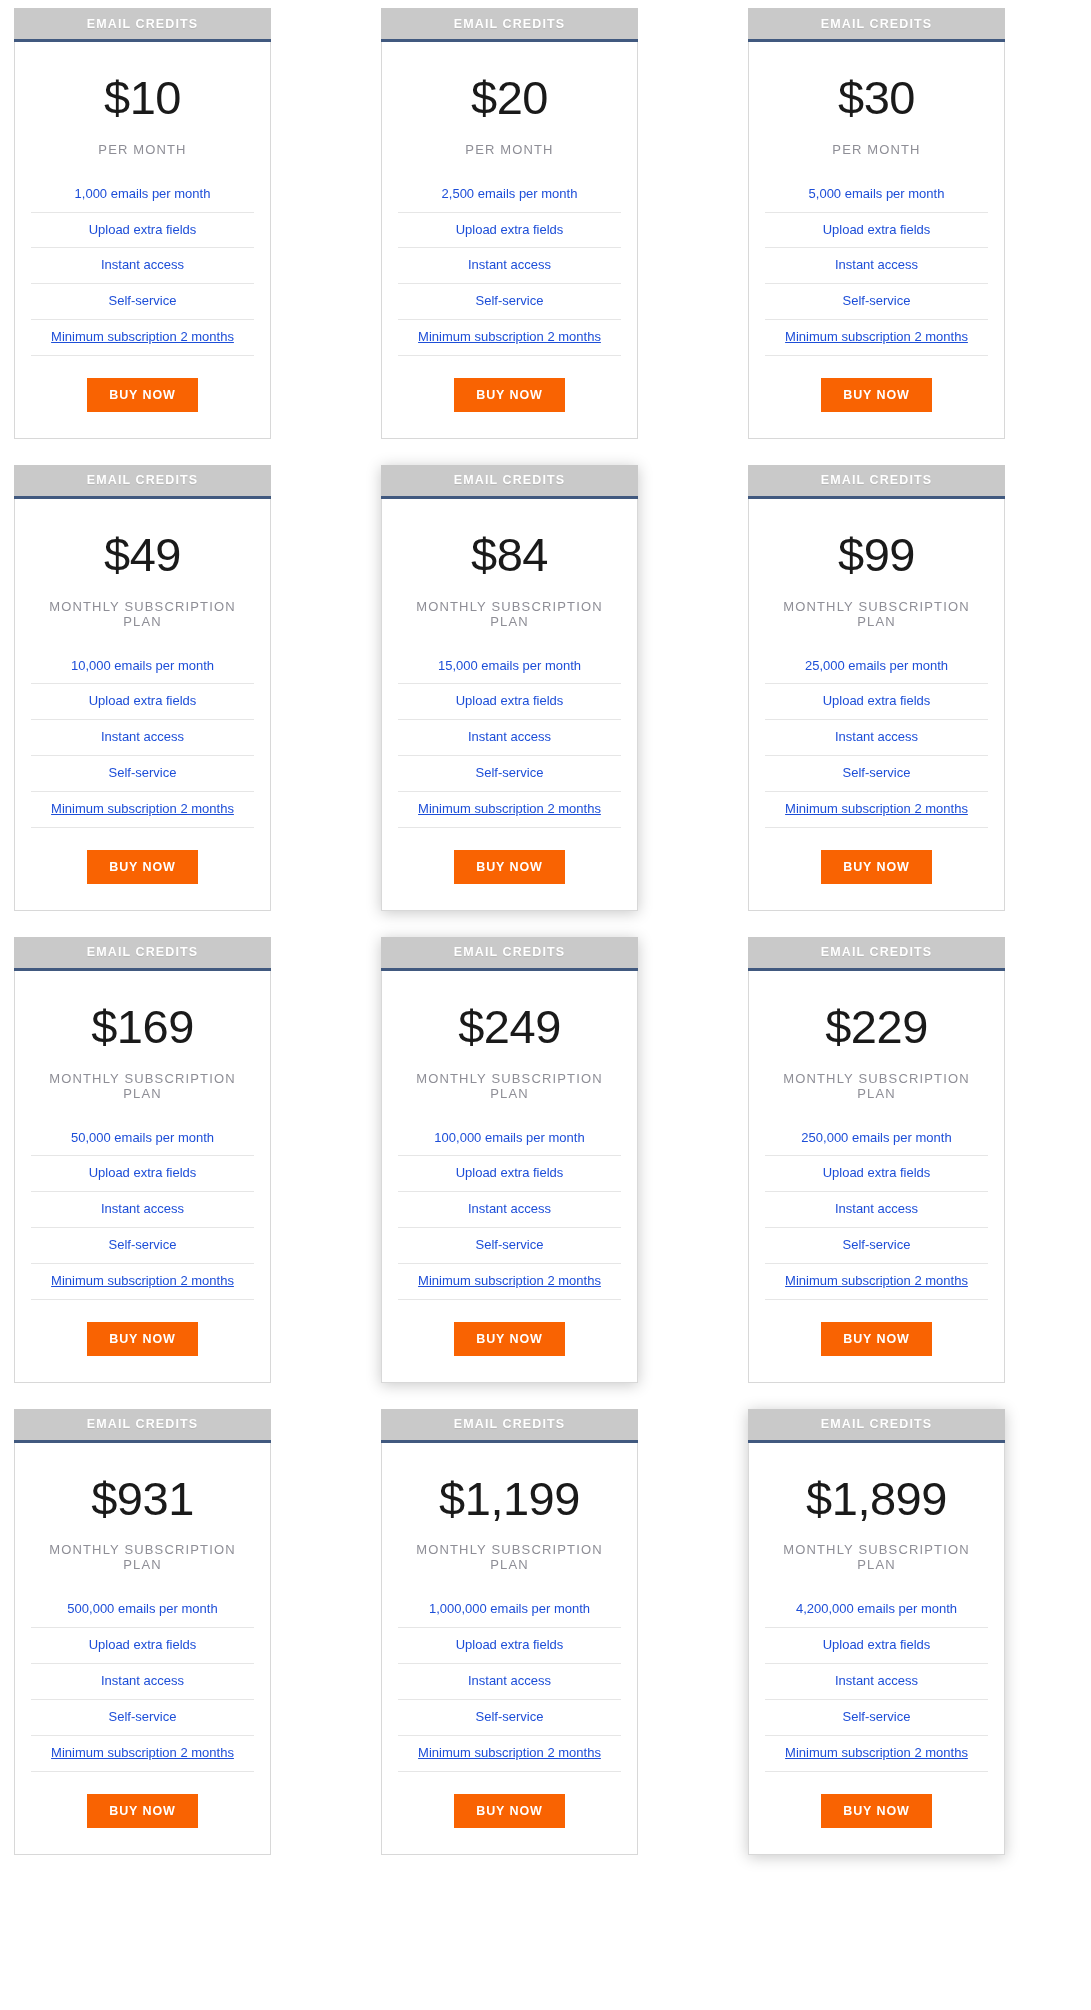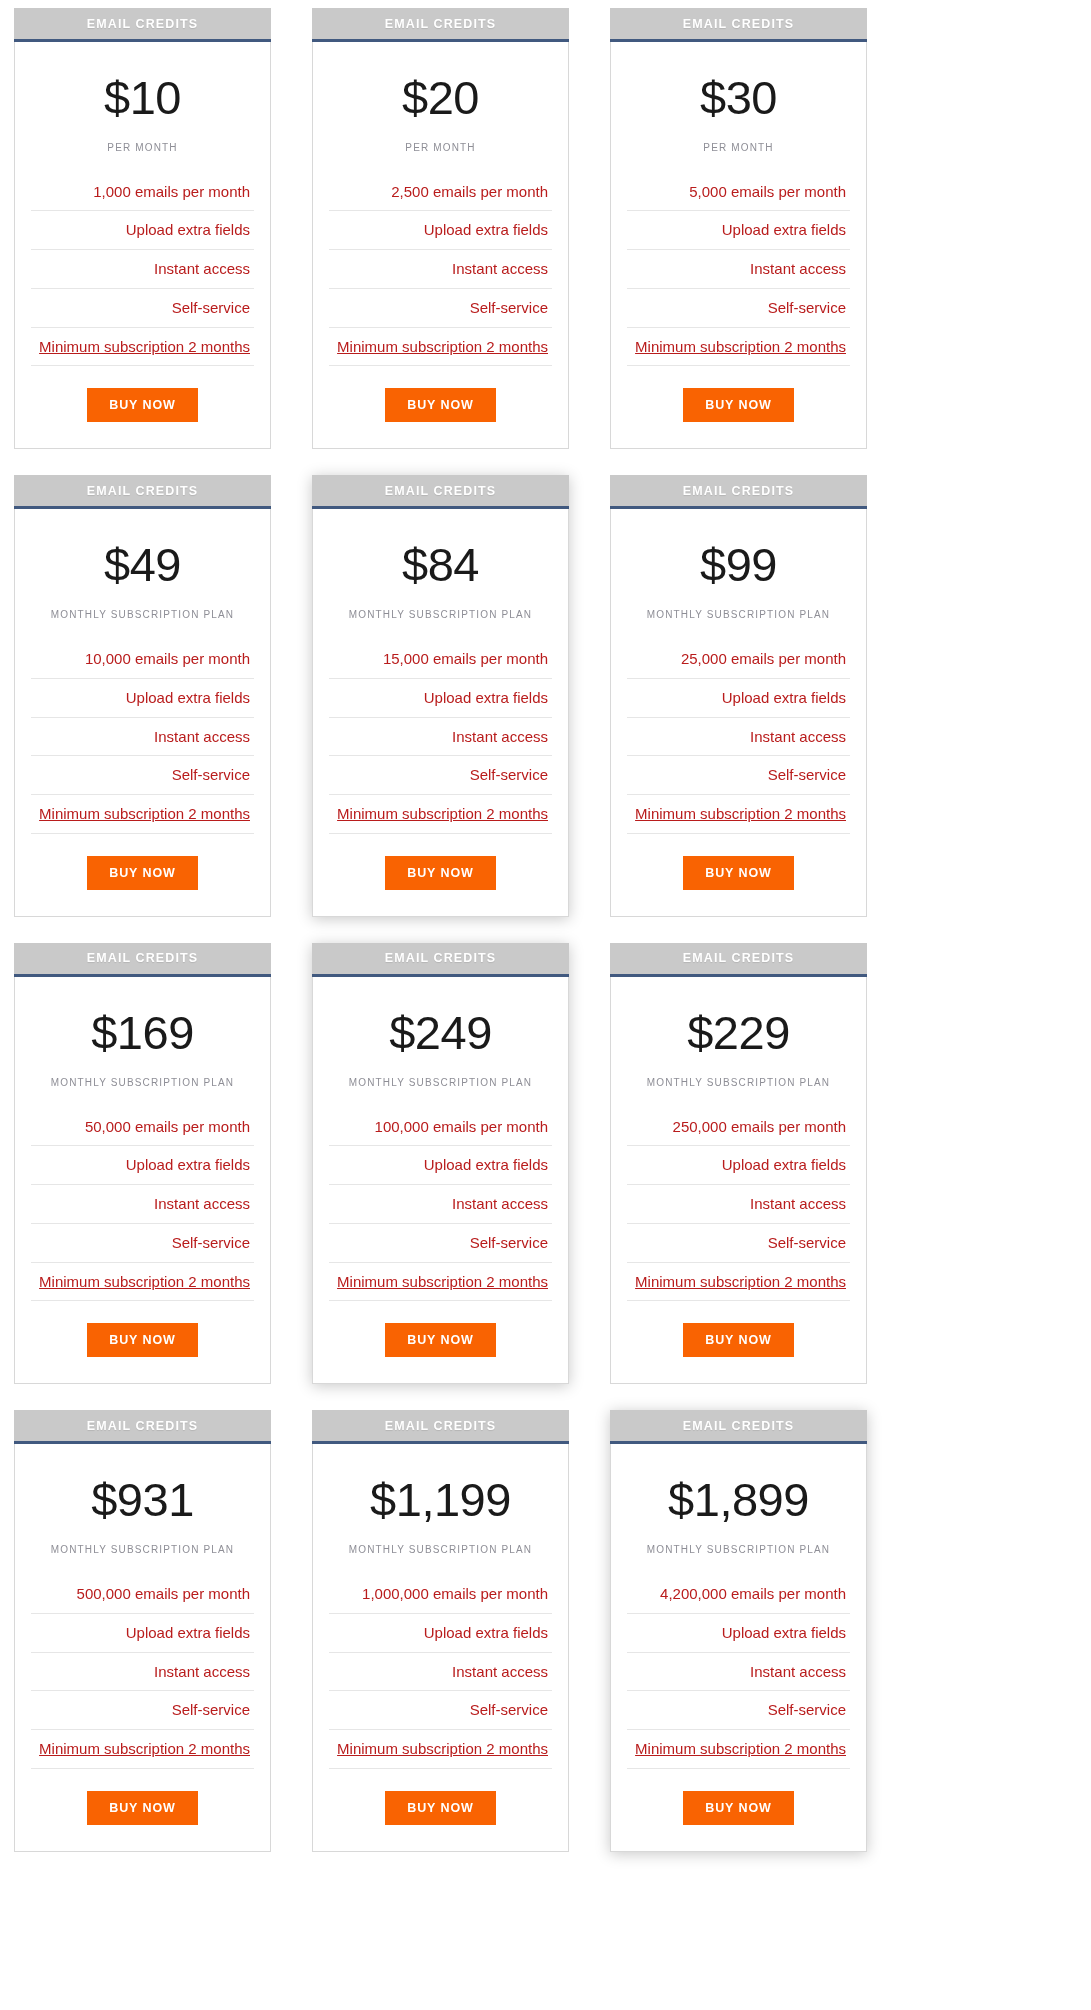--- a/index.html
+++ b/index.html
@@ -16,21 +16,21 @@
     width: 1091px;
     min-height: 2010px;
     padding: 8px 14px 0 14px;
     background: #ffffff;
   }
 
   .pricing-row {
     display: flex;
     justify-content: space-between;
     align-items: flex-start;
-    width: 853px;
+    width: 991px;
     margin-bottom: 26px;
   }
 
   
   .plan-card {
     width: 257px;
     display: flex;
     flex-direction: column;
     position: relative;
   }
@@ -72,36 +72,36 @@
     font-size: 47px;
     font-weight: 400;
     color: #1a1a1a;
     letter-spacing: -0.5px;
     margin-top: 30px;
     line-height: 1.1;
   }
 
   .plan-period {
     text-align: center;
-    font-size: 10px;
+    font-size: 13px;
     color: #8e8e96;
     letter-spacing: 1.15px;
     text-transform: uppercase;
     margin-top: 18px;
   }
 
   .feature-list {
     list-style: none;
     margin-top: 20px;
   }
 
   .feature-item {
-    text-align: right;
-    font-size: 15px;
-    color: #b91c1c;
+    text-align: center;
+    font-size: 13px;
+    color: #1d4ed8;
     padding: 8px 4px;
     border-bottom: 1px solid #e6e6e6;
     line-height: 1.45;
   }
 
   .feature-item:last-child {
     border-bottom: 1px solid #e6e6e6;
     text-decoration: underline;
   }
 

